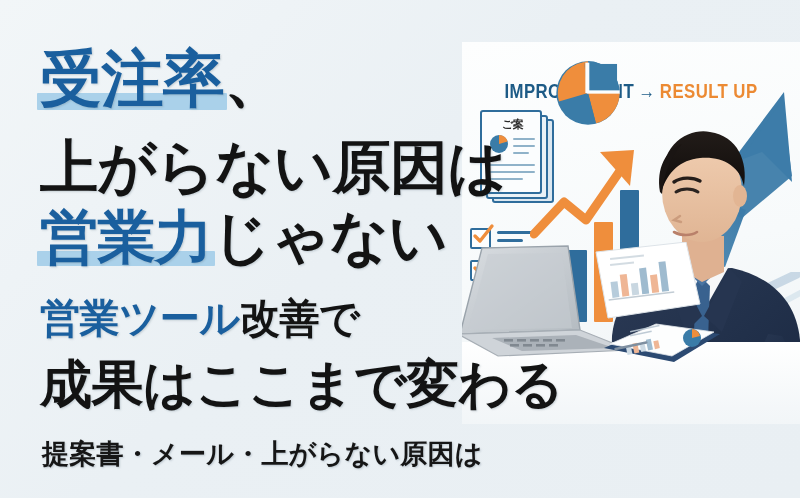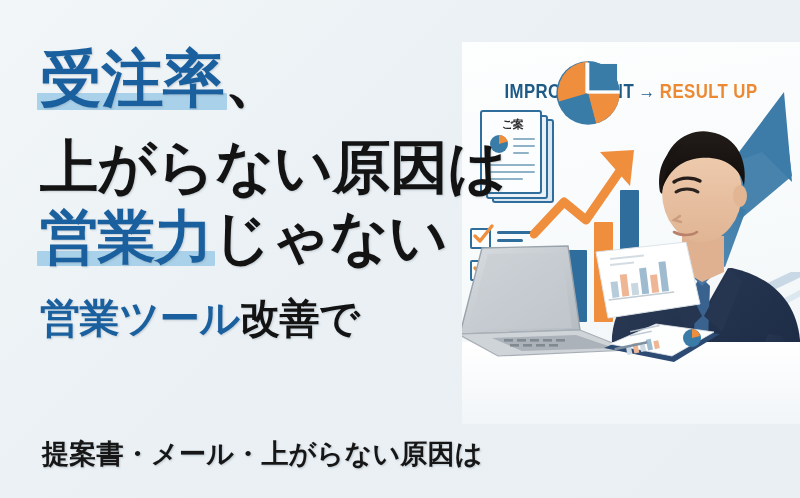--- a/index.html
+++ b/index.html
@@ -202,20 +202,23 @@
     </div>
 
     <div class="hl-line black" id="line2">
       <span>上がらない原因は</span>
     </div>
 
     <div class="hl-line" id="line4">
       <span class="blue">営業ツール</span><span class="black">改善で</span>
     </div>
 
+    <div class="hl-line black" id="line5">
+      <span>成果はここまで変わる</span>
+    </div>
 
     <div id="subtitle">
       <span>提案書・メール・上がらない原因は</span>
     </div>
   </div>
 
   <div id="photo">
 
     <svg id="big-arrow" viewBox="0 0 170 330">
       <defs>

